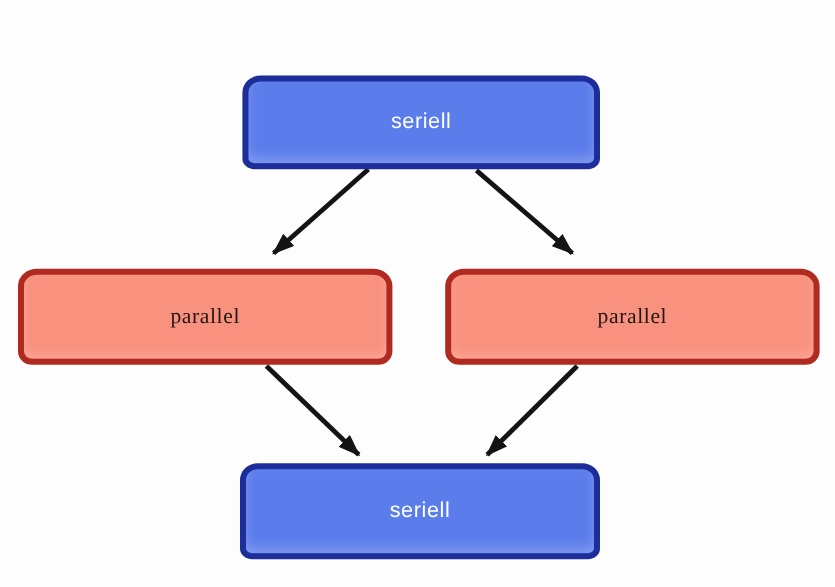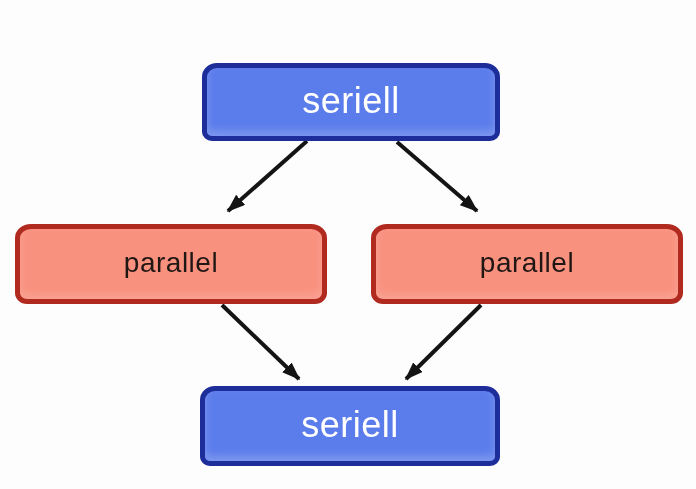--- a/index.html
+++ b/index.html
@@ -49,33 +49,34 @@
     border-width: 5px;
   }
   .node.serial {
     background: var(--serial-fill);
     border-color: var(--serial-border);
     border-radius: 15px 15px 10px 10px / 14px 14px 9px 9px;
     box-shadow: inset 0 -5px 9px rgba(255,255,255,0.22);
   }
   .node.serial .node-label {
     color: var(--serial-text);
-    font-size: 36px;
+    font-size: 18px;
     letter-spacing: 0.5px;
   }
   .node.parallel {
     background: var(--parallel-fill);
     border-color: var(--parallel-border);
     border-radius: 16px 16px 12px 12px / 14px 14px 11px 11px;
     box-shadow: inset 0 -4px 8px rgba(255,255,255,0.18);
   }
   .node.parallel .node-label {
     color: var(--parallel-text);
-    font-size: 28px;
+    font-size: 18px;
     letter-spacing: 0.5px;
+    font-family: Liberation Serif, serif;
   }
   .node-label {
     line-height: 1;
     padding-bottom: 2px;
   }
   #node-seriell-top    { left: 202px; top: 63px;  width: 298px; height: 78px; }
   #node-parallel-left  { left: 15px;  top: 224px; width: 312px; height: 80px; }
   #node-parallel-right { left: 371px; top: 224px; width: 312px; height: 80px; }
   #node-seriell-bottom { left: 200px; top: 386px; width: 300px; height: 80px; }
 </style>

